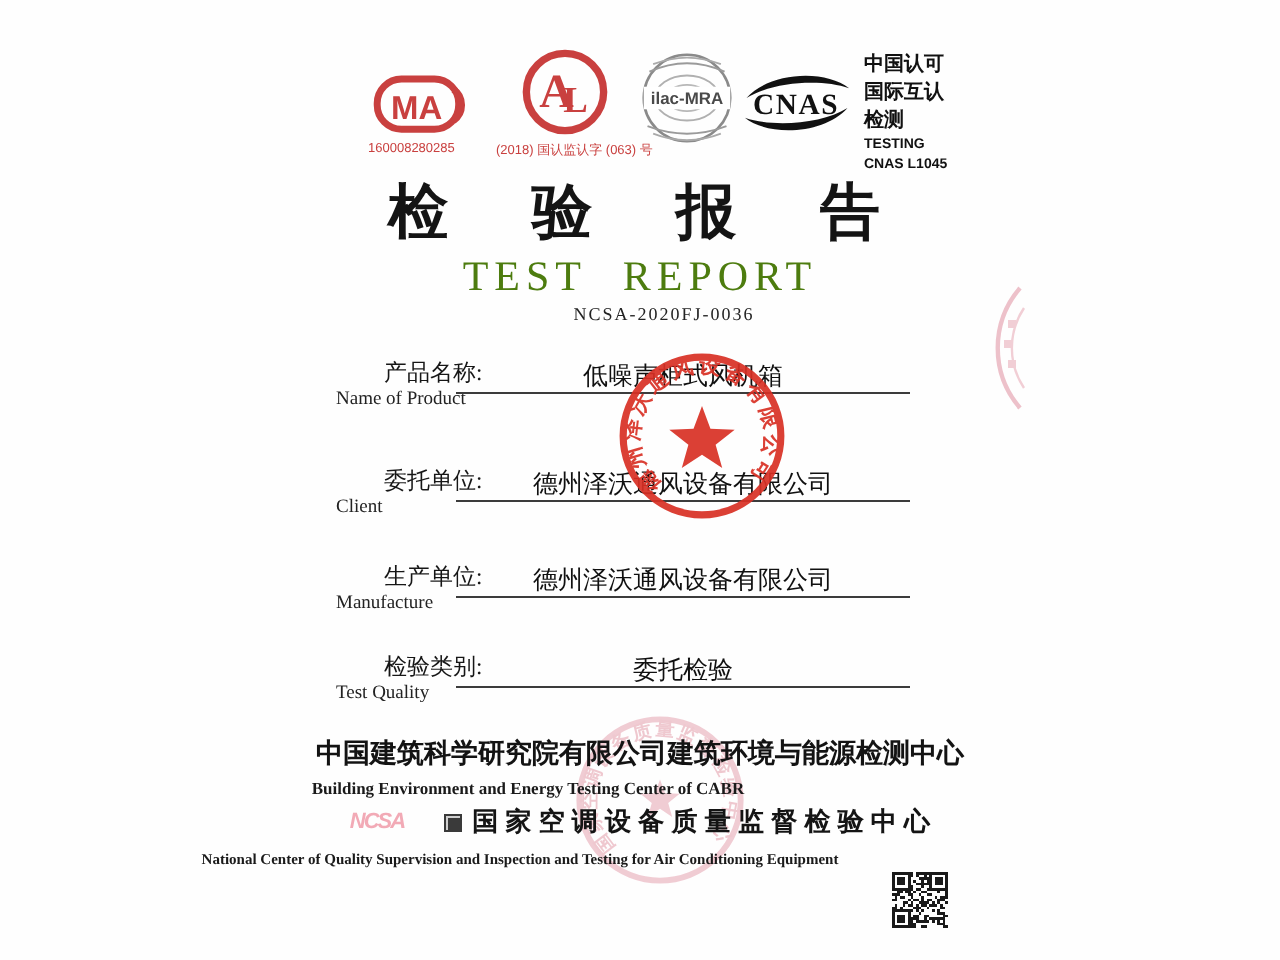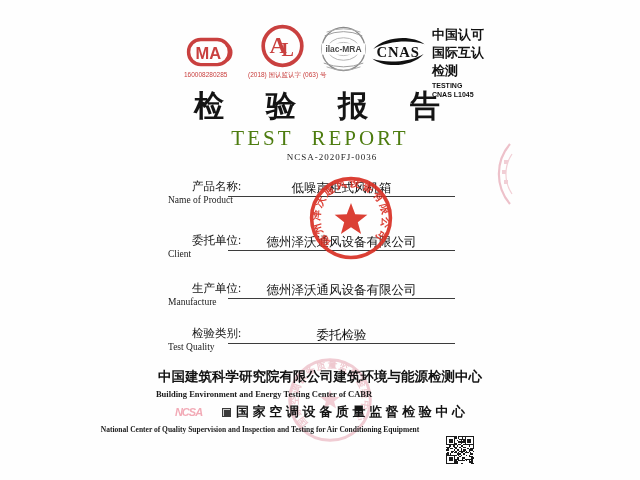--- a/index.html
+++ b/index.html
@@ -4,21 +4,21 @@
 <style>
   html,body{margin:0;padding:0;background:#ffffff;}
   .page{position:relative;width:640px;height:480px;background:#fefefe;overflow:hidden;
         font-family:"Liberation Serif","DejaVu Serif",serif;color:#1c1c1c;}
   .abs{position:absolute;}
   
   .logo-sub{position:absolute;font-size:6.5px;color:#c9403f;white-space:nowrap;
             font-family:"Liberation Sans",sans-serif;}
   .cnas-block{position:absolute;left:432px;top:26px;font-family:"Liberation Sans",sans-serif;
               font-weight:bold;color:#111;line-height:1.4;}
-  .cnas-block .zh{font-size:13px;}
+  .cnas-block .zh{font-size:10px;}
   .cnas-block .en{font-size:7px;}
   
   .title-zh{position:absolute;left:0;top:86px;width:640px;text-align:center;
             font-size:30px;font-weight:700;letter-spacing:6px;color:#141414;}
   .title-en{position:absolute;left:0;top:126px;width:640px;text-align:center;
             font-size:21px;letter-spacing:3px;word-spacing:10px;color:#4d7c0f;}
   .report-no{position:absolute;left:0;top:152px;width:640px;text-align:center;
              font-size:9px;letter-spacing:1px;color:#222;margin-left:12px;}
   
   .field-row{position:absolute;left:0;width:640px;height:40px;}

